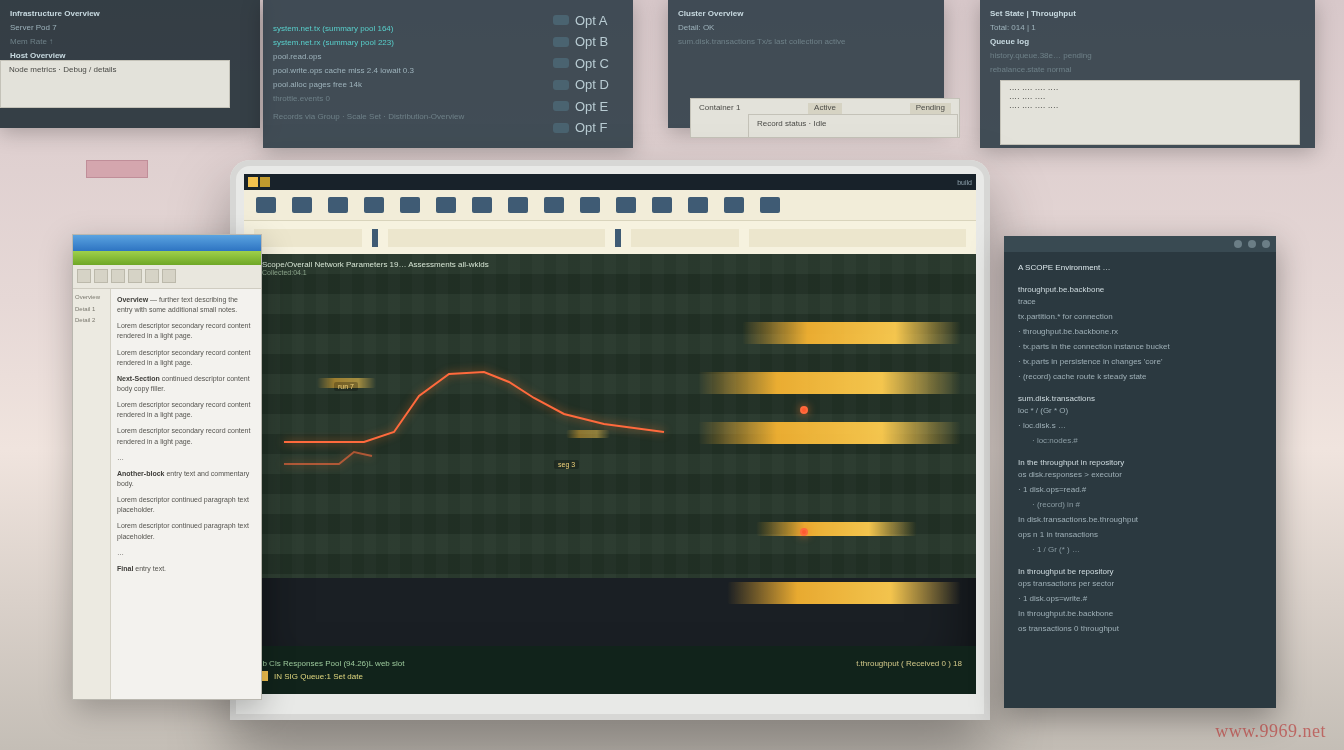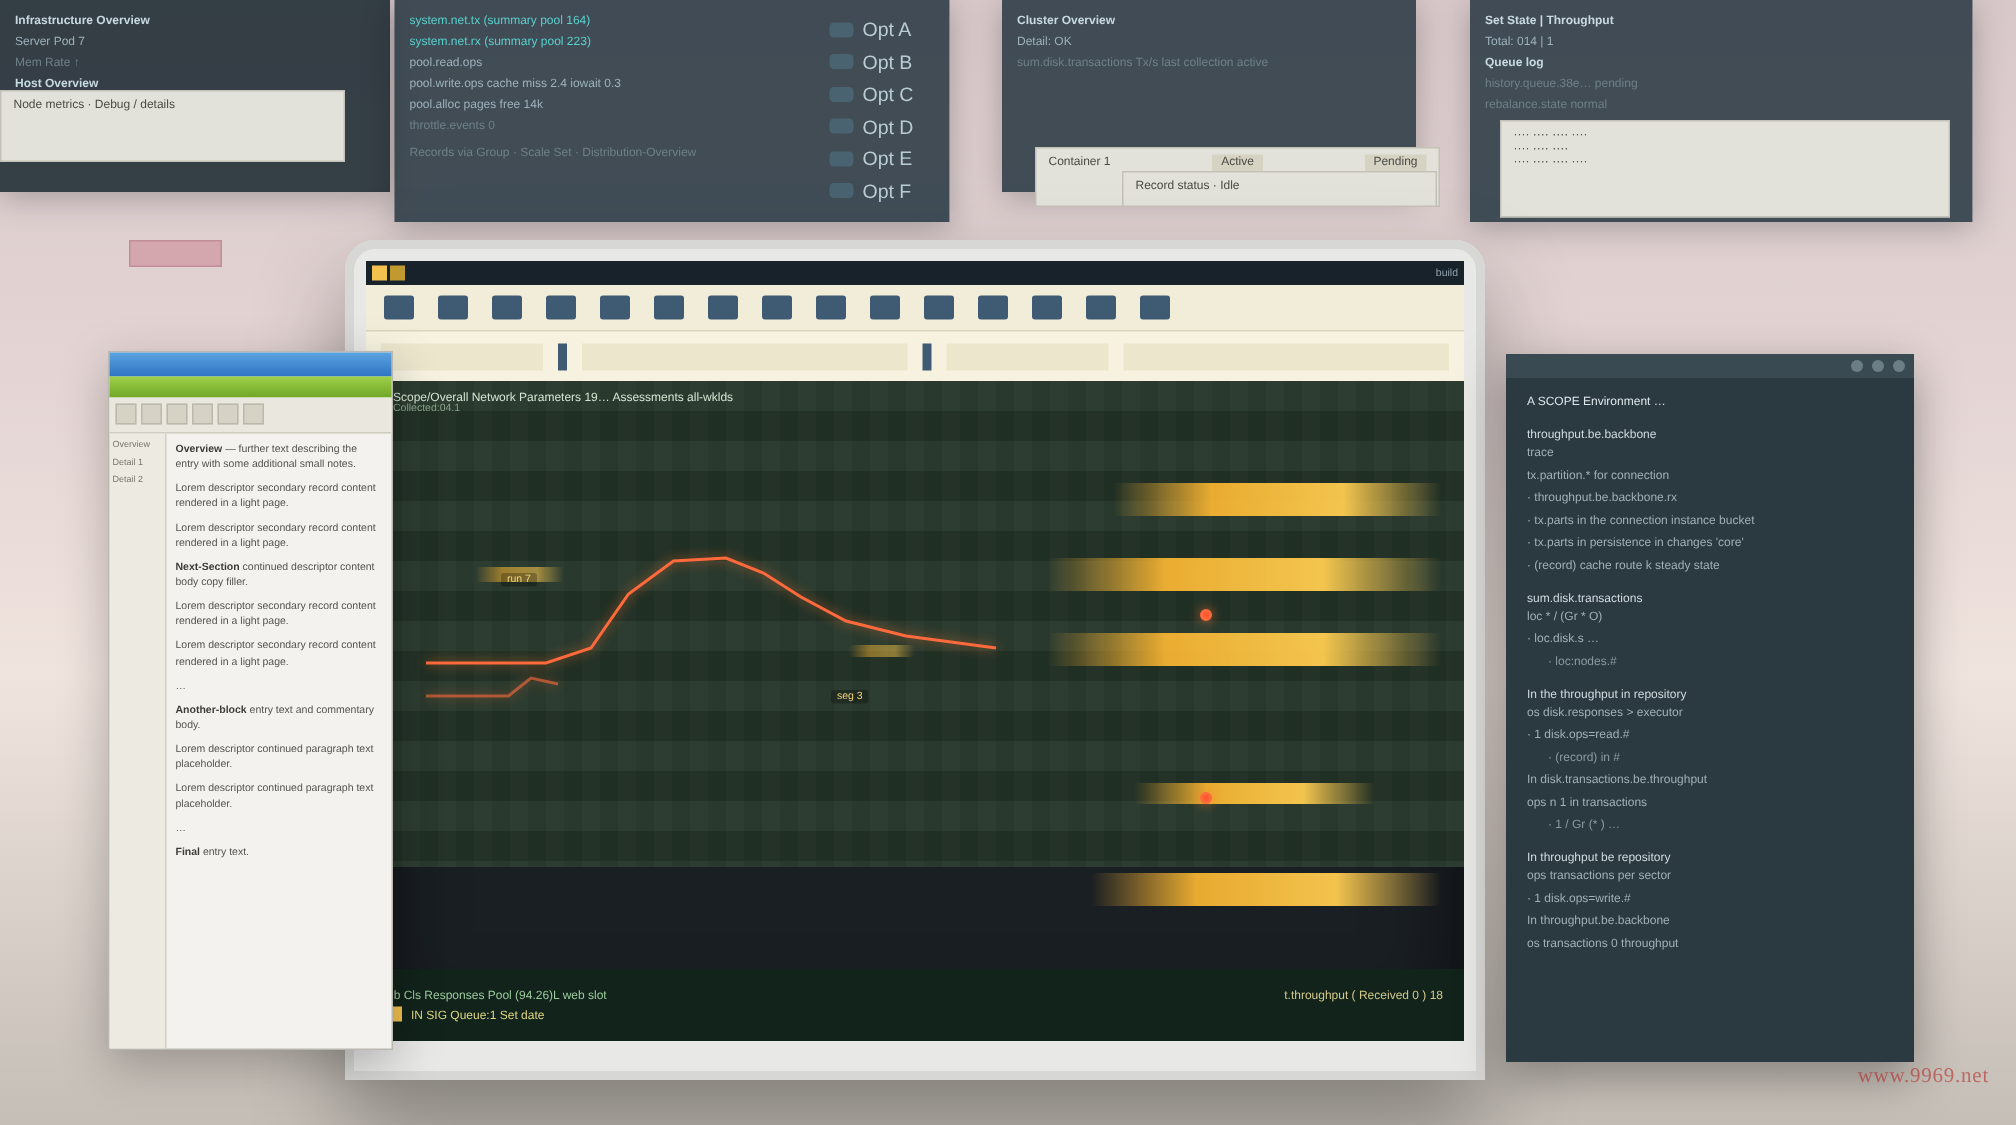--- a/index.html
+++ b/index.html
@@ -23,21 +23,21 @@
     box-shadow: 0 4px 20px rgba(0,0,0,0.25);
     white-space: nowrap;
     overflow: hidden;
   }
   .bg-panel .row   { display: block; margin-bottom: 2px; color: #9db2bb; }
   .bg-panel .title { color: #c8dae1; font-weight: bold; }
   .bg-panel .cyan  { color: #58d0cc; }
   .bg-panel .dim   { color: #6e8088; }
 
   #bg-top-a { top: 0; left: 0;   width: 260px; height: 128px; background: rgba(24,38,46,0.85); }
-  #bg-top-b { top: 0; left: 263px; width: 370px; height: 148px; }
+  #bg-top-b { top: 0; left: 263px; width: 370px; height: 148px; align-items: center; }
   #bg-top-c { top: 0; left: 668px; width: 276px; height: 128px; }
   #bg-top-d { top: 0; left: 980px; width: 335px; height: 148px; }
 
   .pale { background: #e3e2da; color: #4a4a46; border: 1px solid #c4c2b8; padding: 4px 8px; font-size: 8px; position: absolute; }
   #bg-top-a2 { top: 60px; left: 0; width: 230px; height: 48px; }
   #bg-top-d2 { top: 80px; left: 1000px; width: 300px; height: 65px; }
   #bg-top-c2 { top: 98px; left: 690px; width: 270px; height: 40px; }
   #bg-top-c3 { top: 114px; left: 748px; width: 210px; height: 24px; }
 
   .option-pill {
@@ -165,22 +165,22 @@
     height: 16px; background: #394a52; display: flex; align-items: center; justify-content: flex-end; gap: 6px; padding: 0 6px;
   }
   .rightwin .rw-title span { width: 8px; height: 8px; border-radius: 50%; background: #6b7e86; }
   .rightwin .rw-body { padding: 10px 12px 10px 14px; }
   .rightwin .rw-body .hd { color: #dbe6ea; margin-bottom: 6px; }
   .rightwin .rw-body .ln { color: #9fb0b7; margin-bottom: 3px; }
   .rightwin .rw-body .ln.ind { padding-left: 14px; color:#8a9ba2; }
   .rightwin .rw-body .sec { margin-top: 10px; color:#cfdbdf; }
 
   .watermark {
-    position: absolute; right: 18px; bottom: 24px;
-    font-size: 14px; color: rgba(180, 30, 30, 0.55);
+    position: absolute; right: 18px; bottom: 8px;
+    font-size: 18px; color: rgba(180, 30, 30, 0.55);
     font-family: serif;
     letter-spacing: 0.5px;
   }
 </style>
 </head>
 <body>
 
 <div id="bg-top-a" class="bg-panel">
   <span class="row title">Infrastructure Overview</span>
   <span class="row">Server Pod 7</span>

